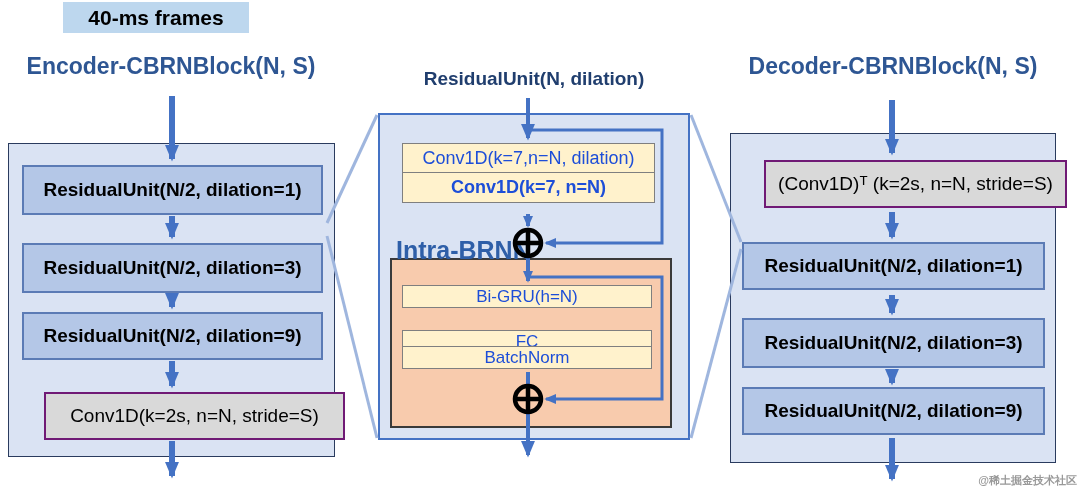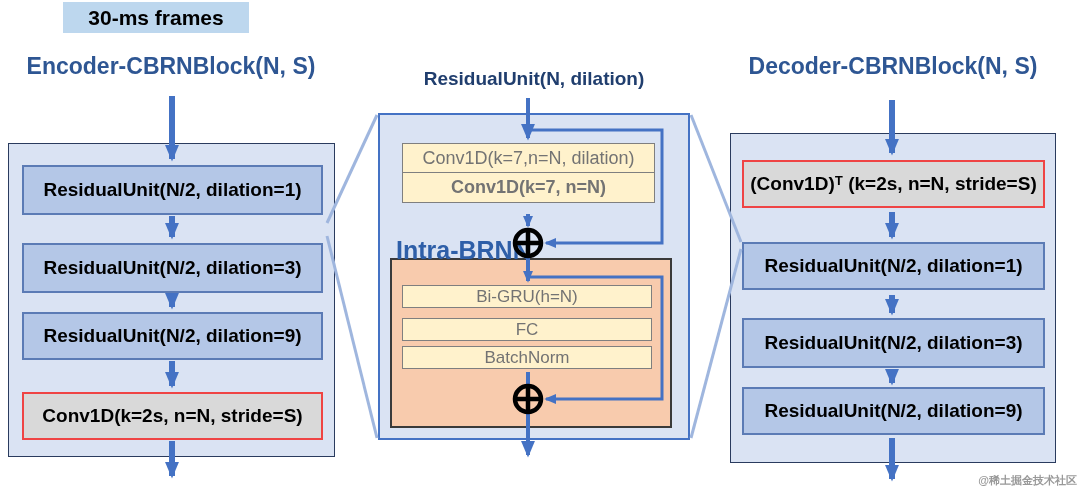--- a/index.html
+++ b/index.html
@@ -11,39 +11,39 @@
   .blocktitle{color:#2E5693;font-weight:700;font-size:23px;text-align:center;z-index:2;white-space:nowrap;}
   .t-enc{left:4px;top:53px;width:334px;}
   .t-dec{left:728px;top:53px;width:330px;}
   .t-mid{left:378px;top:68px;width:312px;font-size:19px;color:#203E6E;}
   .container{background:#DAE3F3;border:1.5px solid #2A3B5E;z-index:1;}
   .c-left{left:8px;top:143px;width:327px;height:314px;}
   .c-right{left:730px;top:133px;width:326px;height:330px;}
   .c-mid{left:378px;top:113px;width:312px;height:327px;border:2px solid #4472C4;}
   .unitbox{background:#B4C7E7;border:2px solid #5B7BB5;color:#000;font-weight:700;font-size:19px;
            display:flex;align-items:center;justify-content:center;z-index:2;white-space:nowrap;}
-  .convbox{background:#D9D9D9;border:2px solid #ef4444;color:#000;font-weight:700;font-size:19px;
-           display:flex;align-items:center;justify-content:center;z-index:2;white-space:nowrap;}
-  .yellowbox{background:#FFF2CC;border:1.5px solid #7F7F7F;color:#737373;font-size:18px;
+  .convbox{background:#D9D9D9;border:2px solid #701a75;color:#000;font-weight:400;font-size:19px;
+           display:flex;align-items:center;justify-content:center;z-index:2;white-space:nowrap;margin-left:22px;}
+  .yellowbox{background:#FFF2CC;border:1.5px solid #7F7F7F;color:#1d4ed8;font-size:18px;
            display:flex;align-items:center;justify-content:center;z-index:2;white-space:nowrap;}
   .orange{left:390px;top:258px;width:282px;height:170px;background:#F8CBAD;border:2px solid #3A3A3A;z-index:1;}
   .brnnlabel{left:396px;top:236px;width:120px;color:#2E5FA8;font-weight:700;font-size:25px;z-index:2;white-space:nowrap;}
   .overlay{left:0;top:0;width:1080px;height:489px;z-index:3;pointer-events:none;}
   .watermark{right:3px;bottom:1px;color:#999999;font-size:11px;z-index:4;font-weight:bold;}
   
   .lb{left:22px;width:301px;}
   .lb1{top:165px;height:50px;} .lb2{top:243px;height:50px;} .lb3{top:312px;height:48px;} .lb4{top:392px;height:48px;}
   
   .rb{left:742px;width:303px;}
   .rb0{top:160px;height:48px;} .rb1{top:242px;height:48px;} .rb2{top:318px;height:50px;} .rb3{top:387px;height:48px;}
   
   .mb{left:402px;width:253px;height:31px;}
   .mb1{top:143px;} .mb2{top:172px;font-weight:bold;}
   .nb{left:402px;width:250px;height:23px;font-size:17px;}
-  .nb1{top:285px;} .nb2{top:318px;} .nb3{top:346px;}
+  .nb1{top:285px;} .nb2{top:330px;} .nb3{top:346px;}
 </style>
 </head>
 <body>
 
 <div class="canvas">
 
   <svg class="abs overlay" width="1080" height="489" viewBox="0 0 1080 489" xmlns="http://www.w3.org/2000/svg">
     <defs>
       <marker id="ab" viewBox="0 0 10 10" refX="8.5" refY="5" markerWidth="17" markerHeight="17" orient="auto" markerUnits="userSpaceOnUse">
           <path d="M0,0.8 L10,5 L0,9.2 z" fill="#4472C4"></path>
@@ -94,21 +94,21 @@
         <path d="M515,243 H541 M528,230 V256"></path>
       </g>
       <g>
         <circle cx="528" cy="399" r="13"></circle>
         <path d="M515,399 H541 M528,386 V412"></path>
       </g>
     </g>
   </svg>
 
   <div class="abs badge">
-    <span>30-ms frames</span>
+    <span>40-ms frames</span>
   </div>
 
   <div class="abs blocktitle t-mid">ResidualUnit(N, dilation)</div>
   <div class="abs blocktitle t-enc">Encoder-CBRNBlock(N, S)</div>
   <div class="abs blocktitle t-dec">Decoder-CBRNBlock(N, S)</div>
 
   <div class="abs container c-left"></div>
   <div class="abs unitbox lb lb1">ResidualUnit(N/2, dilation=1)</div>
   <div class="abs unitbox lb lb2">ResidualUnit(N/2, dilation=3)</div>
   <div class="abs unitbox lb lb3">ResidualUnit(N/2, dilation=9)</div>

